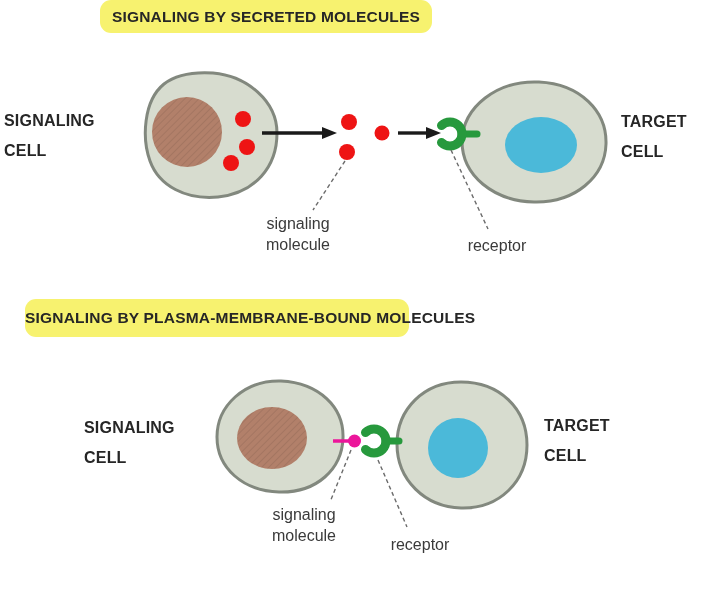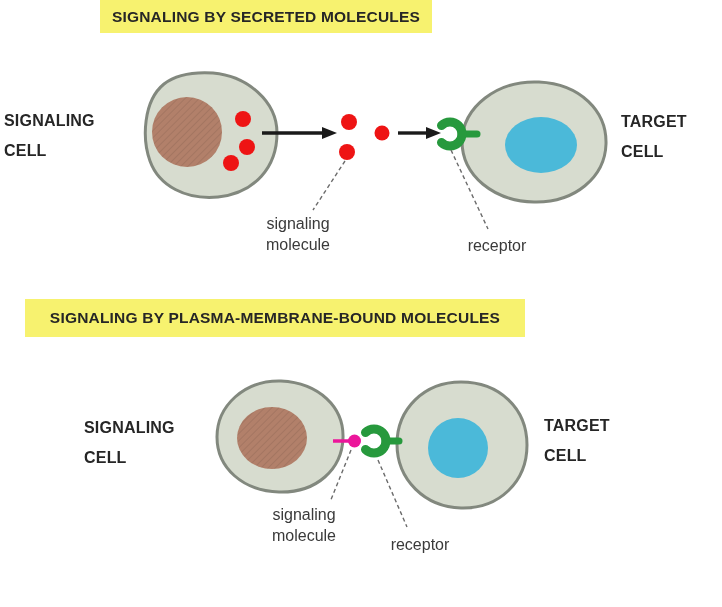--- a/index.html
+++ b/index.html
@@ -22,23 +22,24 @@
   }
   .banner {
     position: absolute;
     background: var(--banner_bg, #f7f26f);
     color: var(--text_dark, #1f1f1f);
     font-weight: bold;
     font-size: 15.5px;
     letter-spacing: 0.2px;
     text-align: center;
     white-space: nowrap;
+    border-radius: 11px;
   }
   .banner-1 { left: 100px; top: 0px; width: 332px; height: 33px; line-height: 33px; }
-  .banner-2 { left: 25px; top: 299px; width: 500px; height: 38px; line-height: 38px; }
+  .banner-2 { left: 25px; top: 299px; width: 384px; height: 38px; line-height: 38px; }
   .cell-label {
     position: absolute;
     color: var(--text_dark, #2d2d2d);
     font-weight: bold;
     font-size: 16px;
     line-height: 30px;
     letter-spacing: 0.2px;
   }
   .part-label {
     position: absolute;

